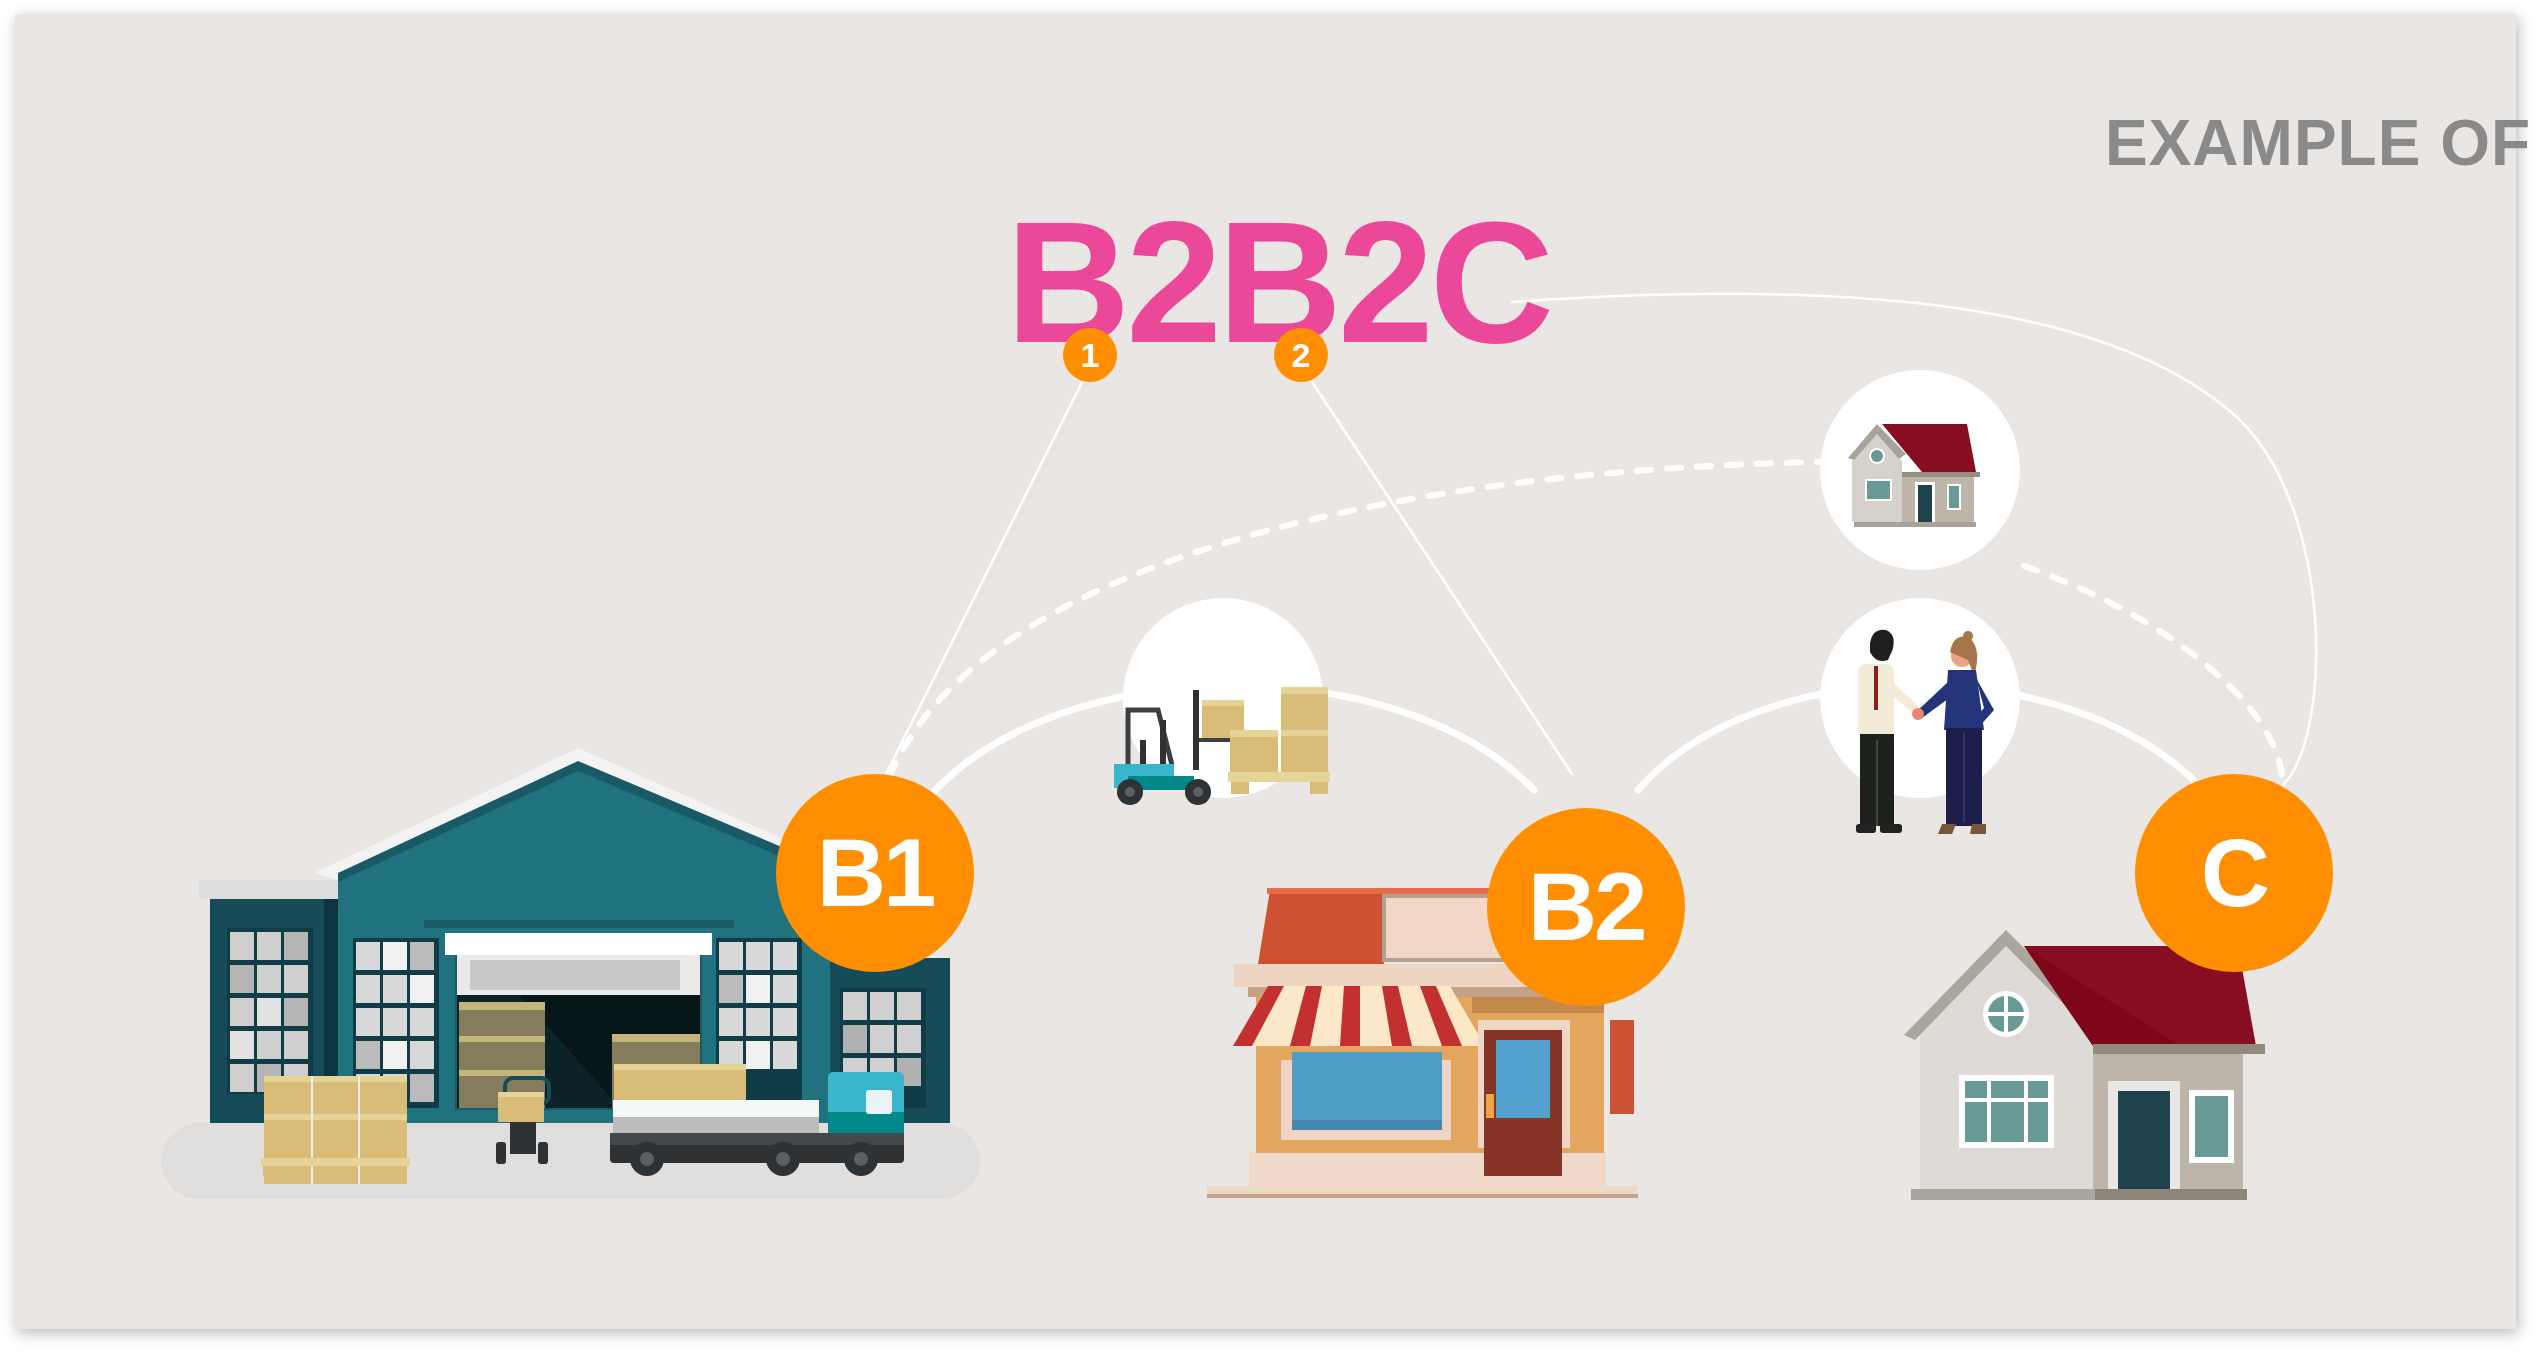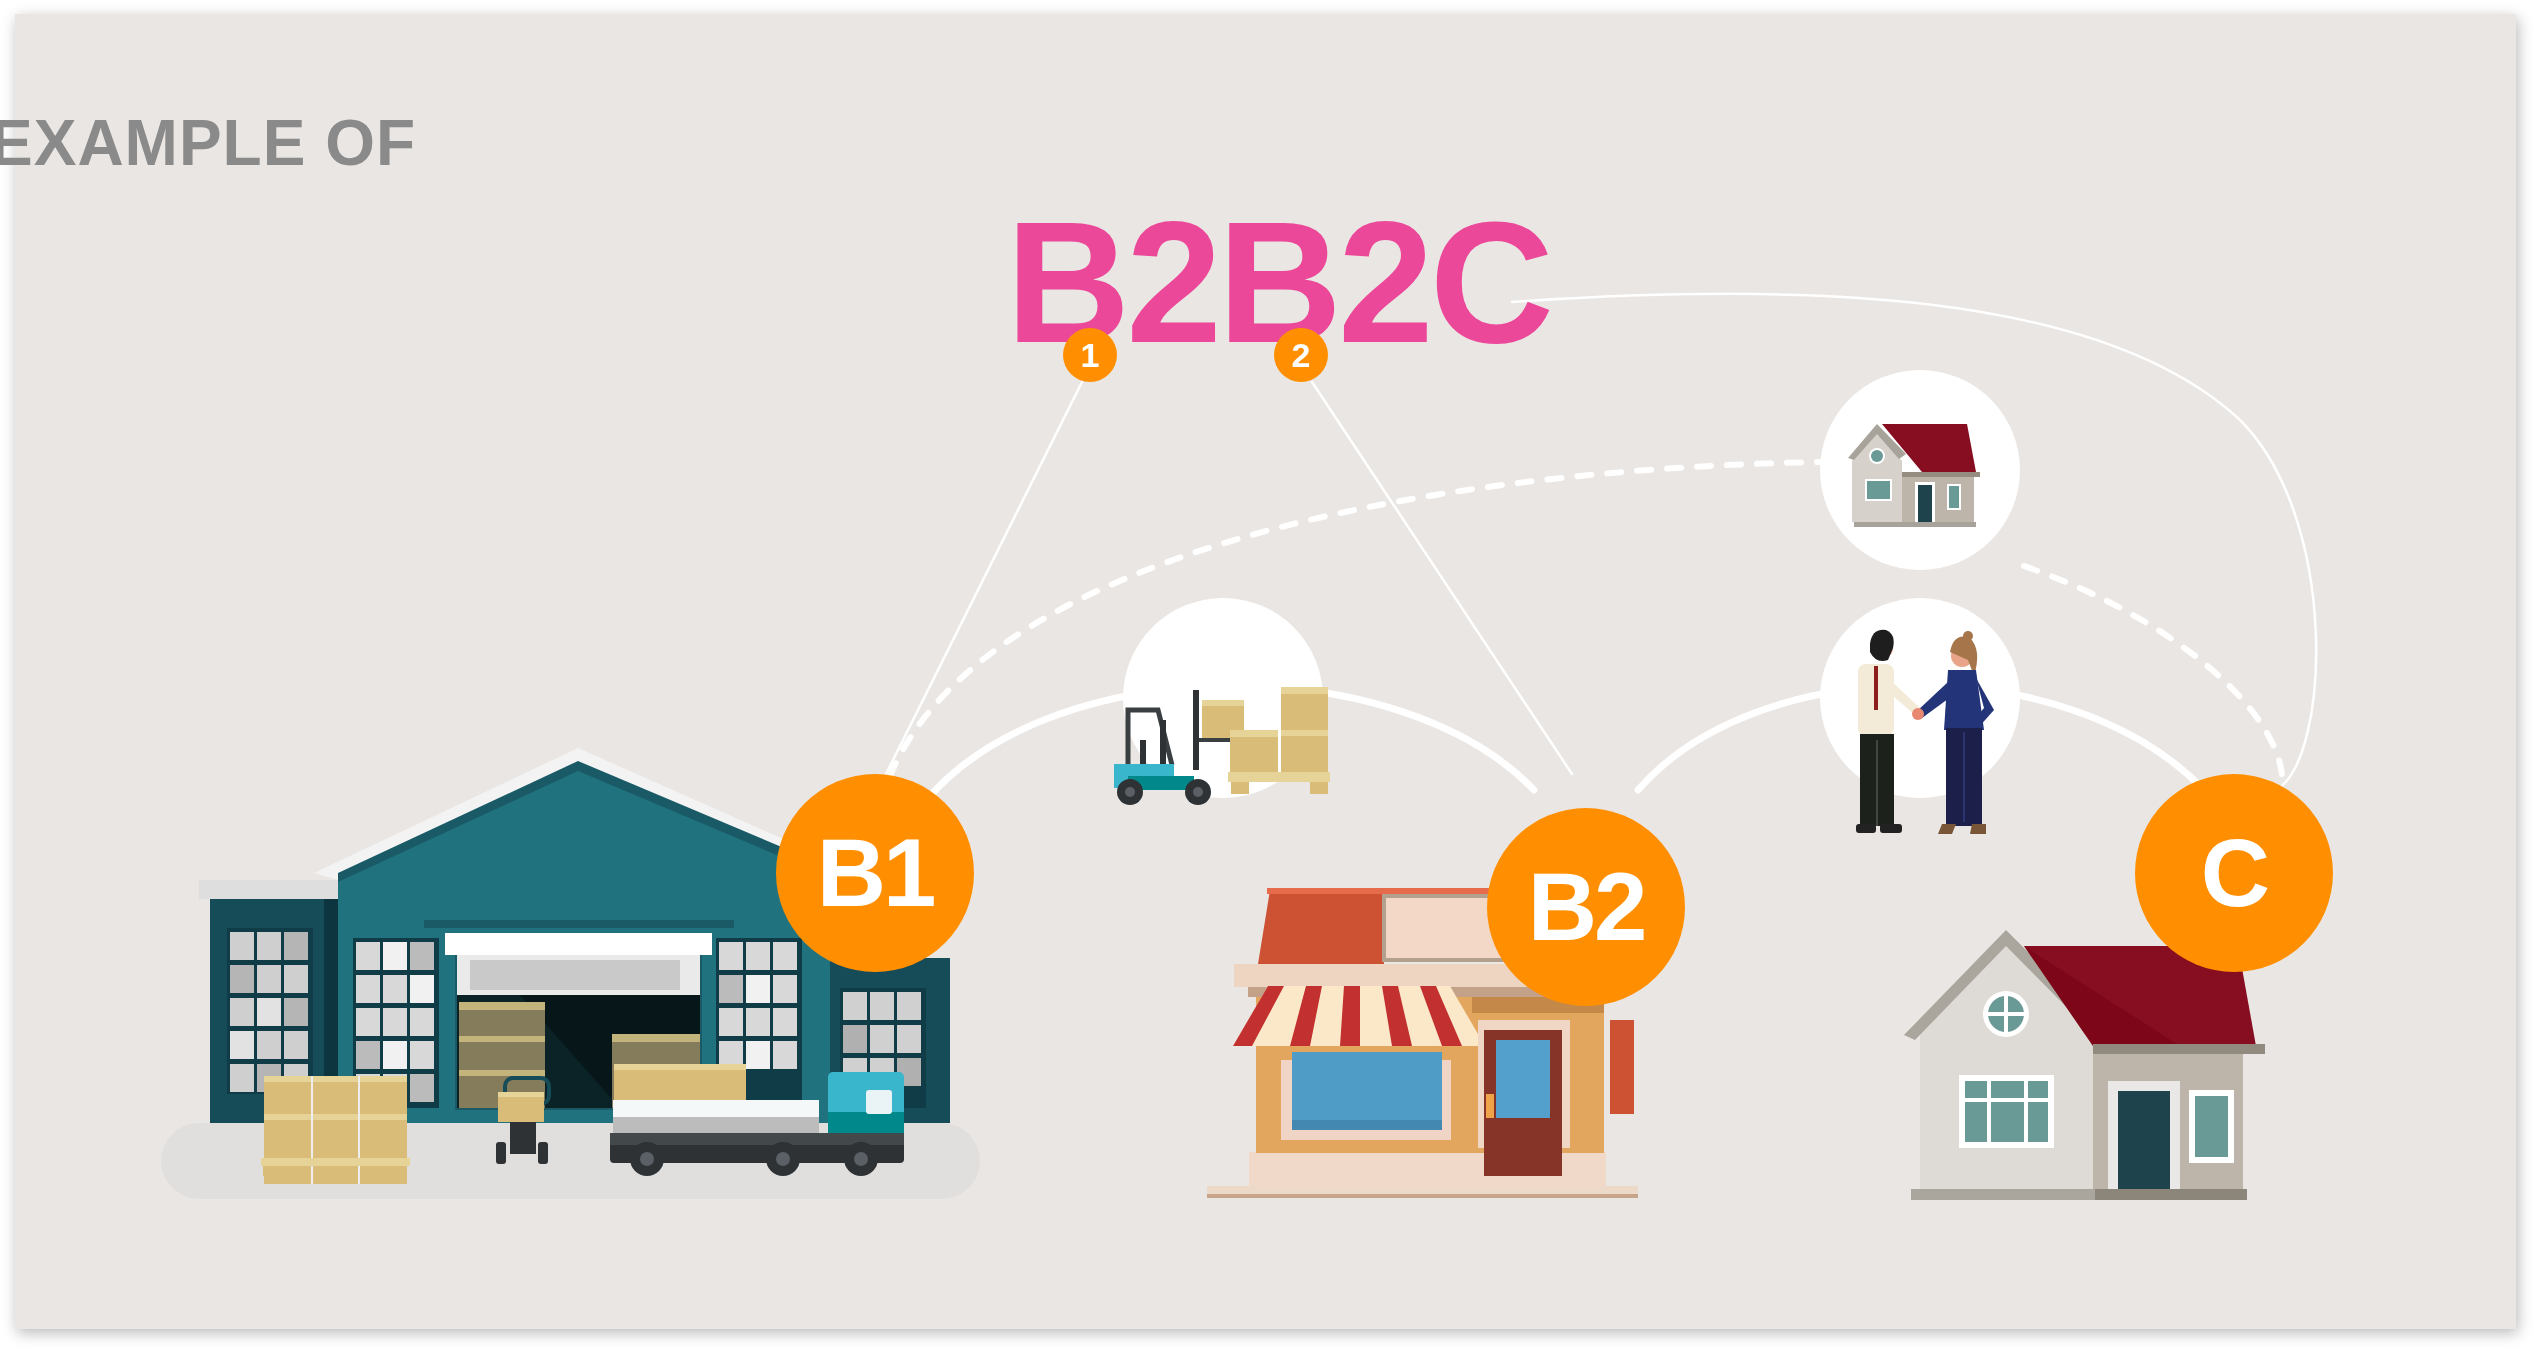--- a/index.html
+++ b/index.html
@@ -4,21 +4,21 @@
 <style>
   html, body { margin: 0; padding: 0; background: #ffffff; }
   body { width: 2541px; height: 1354px; position: relative; overflow: hidden; }
   .card {
     position: absolute; left: 15px; top: 14px; width: 2501px; height: 1315px;
     background: #EAE6E3;
     box-shadow: 2px 4px 14px rgba(0,0,0,0.28);
   }
   svg.stage { position: absolute; left: 0; top: 0; width: 2541px; height: 1354px; }
   .title-sub {
-    position: absolute; left: 0; width: 2541px; top: 111px; text-align: left;
+    position: absolute; left: 0; width: 2541px; top: 111px; text-align: right;
     font-family: "Liberation Sans", sans-serif; font-weight: 700;
     font-size: 64px; letter-spacing: 1px; color: #8A8A8A; line-height: 1;
     padding-left: 0;
   }
   .title-sub span { display: inline-block; transform: translateX(-10px); }
   .title-main {
     position: absolute; left: 1006px; top: 196px; width: 520px;
     font-family: "Liberation Sans", sans-serif; font-weight: 700;
     font-size: 172px; letter-spacing: -4px; color: #ec4899; line-height: 1;
     white-space: nowrap;

